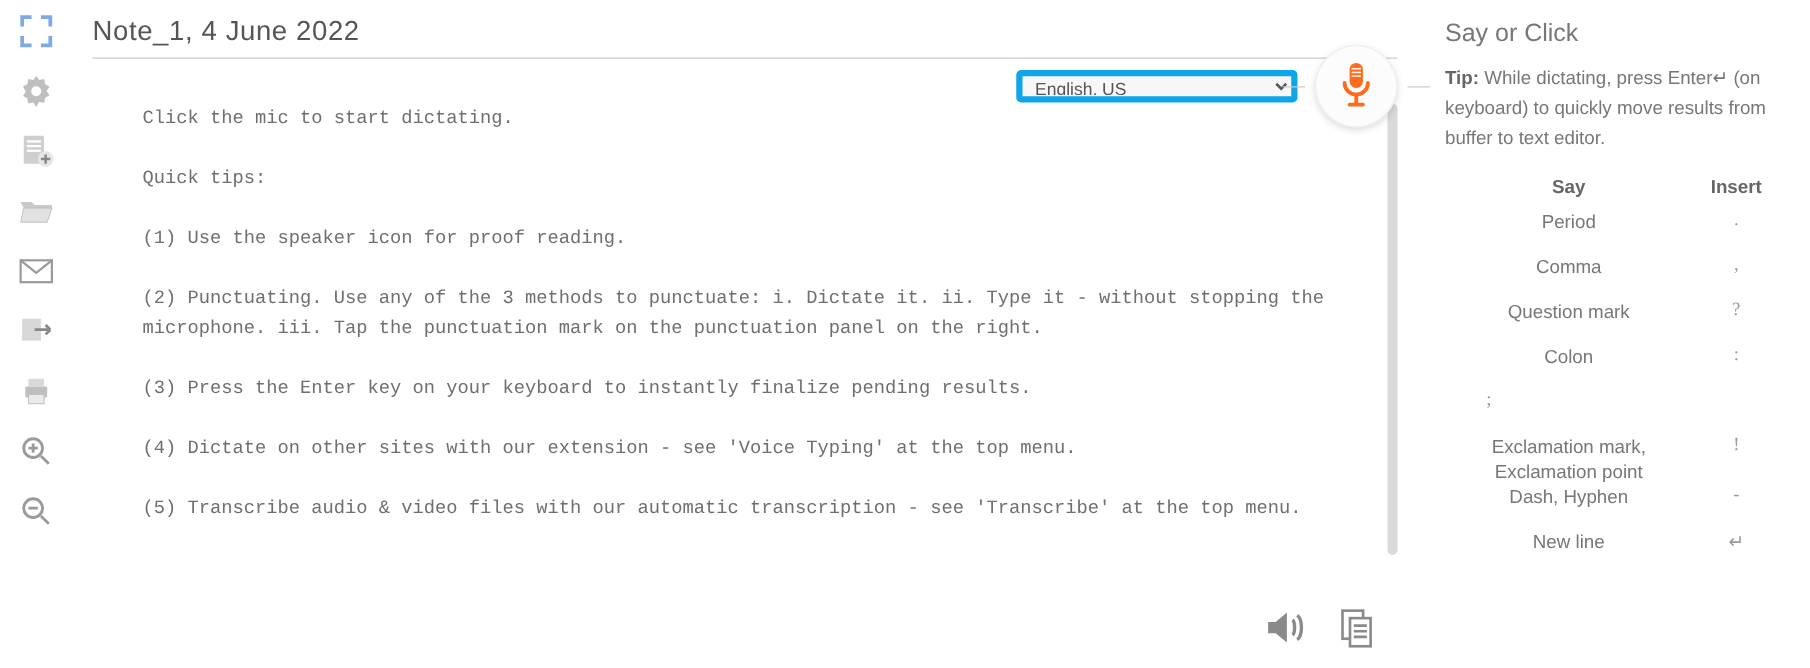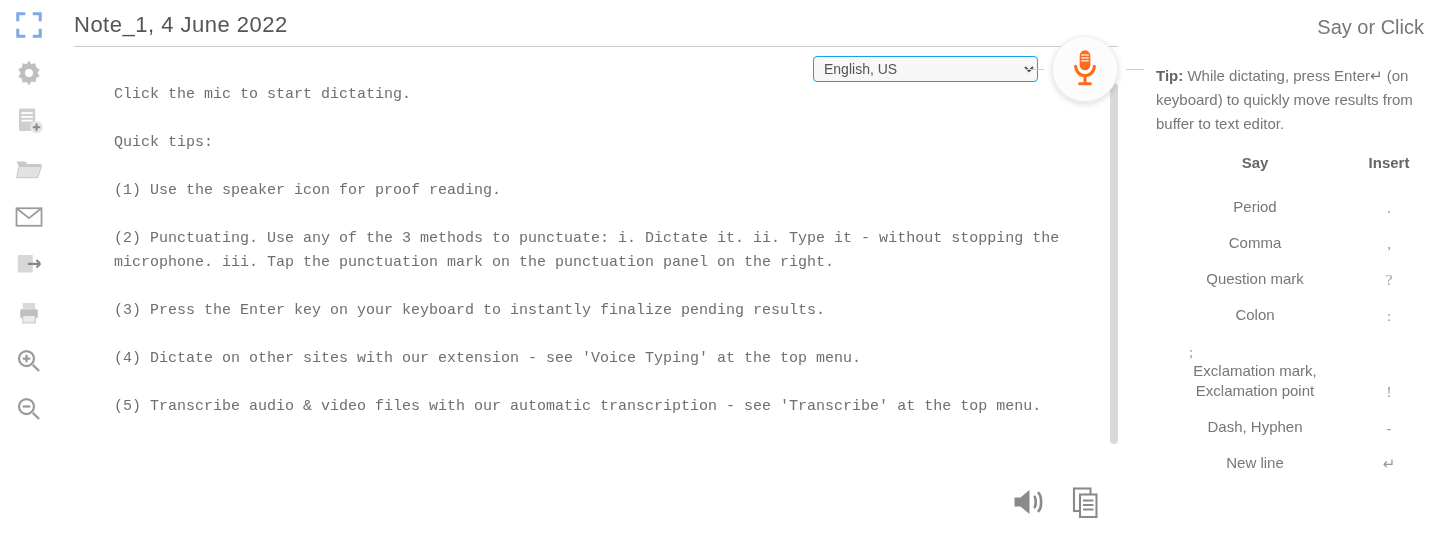--- a/index.html
+++ b/index.html
@@ -56,21 +56,21 @@
     display:flex;
     align-items:center;
     gap:14px;
     z-index:5;
   }
   .lang-select {
     width:225px;
     height:26px;
     font-size:14px;
     color:#555;
-    border:1px solid #0ea5e9;
+    border:5px solid #0ea5e9;
     border-radius:4px;
     padding:1px 6px;
     background:#f7f7f7;
   }
   .mic-circle {
     width:66px; height:66px;
     border-radius:50%;
     background:#fcfcfc;
     box-shadow: 0 2px 6px rgba(0,0,0,0.15), inset 0 0 0 1px #eee;
     display:flex; align-items:center; justify-content:center;
@@ -139,25 +139,25 @@
   
   .right {
     width:310px;
     padding: 16px 24px 0 18px;
     border-left: none;
     color:#666;
     font-size:15px;
     font-weight:300;
   }
   .right .heading {
-    text-align:right;
+    text-align:left;
     font-size:20px;
     color:#777;
     font-weight:300;
-    margin-bottom:25px;
+    margin-bottom:12px;
   }
   .right .tip {
     line-height:24px;
     color:#777;
     margin-bottom:18px;
   }
   .right .tip b { font-weight:600; color:#666; }
 
   .punct-table {
     width:100%;
@@ -165,21 +165,21 @@
   .punct-head {
     display:flex;
     font-weight:600;
     color:#666;
     margin-bottom:10px;
   }
   .punct-head .col-say { flex:1; text-align:center; }
   .punct-head .col-ins { width:70px; text-align:center; }
   .punct-row {
     display:flex;
-    align-items:flex-end;
+    align-items:flex-start;
     min-height:36px;
     color:#777;
     cursor:pointer;
   }
   .punct-row .col-say { flex:1; text-align:center; line-height:20px;}
   .punct-row .col-ins { width:70px; text-align:center; color:#999; font-family: serif;}
 </style>
 </head>
 <body>
 

